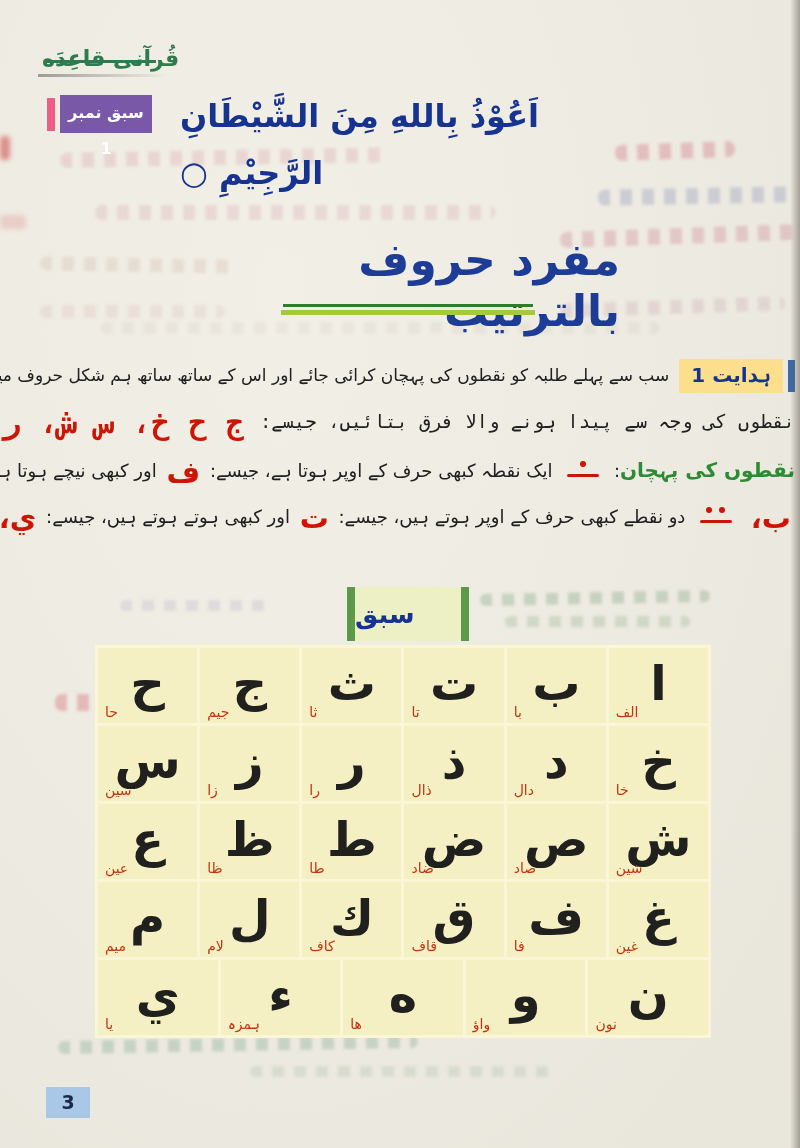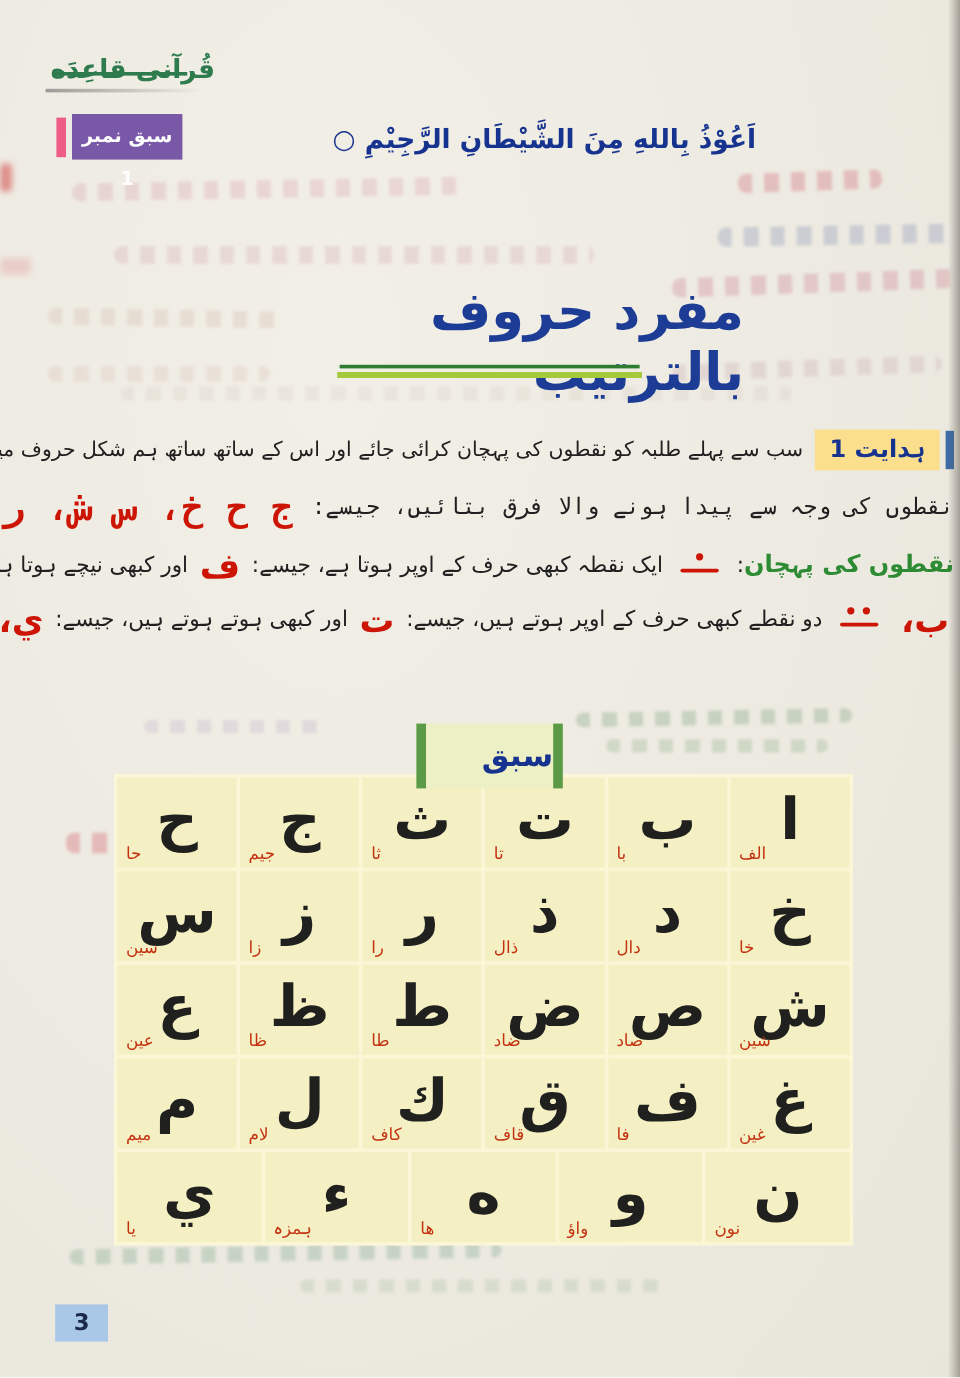--- a/index.html
+++ b/index.html
@@ -15,22 +15,22 @@
   
   .series-title { position:absolute; left:42px; top:22px; font-size:22px; font-weight:bold;
                   color:#2e7b4e; direction:rtl;margin-top:24px; }
   .series-underline { position:absolute; left:44px; top:60px; width:112px; height:3px; background:#2e7b4e; }
   .series-shadowline { position:absolute; left:38px; top:74px; width:130px; height:3px;
                   background:linear-gradient(to right, rgba(90,90,90,.55), rgba(120,120,120,0)); }
   .badge-pink-bar { position:absolute; left:47px; top:98px; width:8px; height:33px; background:#ee5d86; }
   .badge-box { position:absolute; left:60px; top:95px; width:92px; height:38px; background:#7a58a8;
                color:#ffffff; font-size:16px; font-weight:bold; line-height:36px; text-align:center; direction:rtl; }
   
-  .bismillah { position:absolute; left:180px; top:88px; width:450px; text-align:right;
-               font-size:22px; font-weight:bold; color:#16338f; direction:rtl; line-height:57px; }
+  .bismillah { position:absolute; left:180px; top:88px; width:450px; text-align:left;
+               font-size:32px; font-weight:bold; color:#16338f; direction:rtl; line-height:57px; }
   
   .page-title { position:absolute; left:190px; top:234px; width:430px; text-align:right;
                 font-size:44px; font-weight:bold; color:#1c3c96; direction:rtl; }
   .title-underline-green { position:absolute; left:283px; top:304px; width:250px; height:3px; background:#2e7d2e; }
   .title-underline-lime  { position:absolute; left:281px; top:310px; width:254px; height:5px; background:#a6c83c; }
   
   .pline { position:absolute; left:25px; width:770px; height:48px; line-height:46px;
            direction:rtl; color:#202020; white-space:nowrap; }
   .l1 { top:352px; font-size:17px; text-align:right; }
   .l2 { top:400px; font-size:19px; text-align:left;font-family:Liberation Mono, monospace; }
@@ -48,21 +48,21 @@
   .nuqta::after { content:""; position:absolute; left:1px; right:1px; bottom:2px; height:3px;
                   background:#cc1505; border-radius:2px; }
   .nuqta .d { position:absolute; width:6px; height:6px; border-radius:50%; background:#cc1505; }
   
   .watermark { position:absolute; left:0; top:550px; width:100%; text-align:center; z-index:6;
                font-family:"DejaVu Sans Mono", monospace; font-size:44px; letter-spacing:19px;
                color:rgba(200,198,192,.55); -webkit-text-stroke:1.8px rgba(135,135,135,.8); }
   
   .lesson-box { position:absolute; left:347px; top:587px; width:122px; height:54px; background:#edefc5;
                 border-left:8px solid #5b9a46; border-right:8px solid #5b9a46;
-                display:flex; align-items:center; justify-content:flex-end; z-index:5;margin-top:16px; }
+                display:flex; align-items:center; justify-content:flex-start; z-index:5; }
   .lesson-word { font-size:26px; font-weight:bold; color:#16338f; direction:rtl; }
   
   .alphabet-grid { position:absolute; left:95px; top:645px; width:616px; padding:3px;
                    background:#faf6d6; display:flex; flex-direction:column; gap:3px; }
   .alpha-row { display:flex; gap:3px; height:75px; }
   .alpha-cell { flex:1; position:relative; background:#f4f0c3; display:flex;
                 align-items:center; justify-content:center; }
   .big-letter { font-size:48px; font-weight:bold; color:#20201e; line-height:1; padding-bottom:6px; }
   .letter-name { position:absolute; left:7px; bottom:3px; font-size:14px; color:#c43311; direction:rtl; }
   

